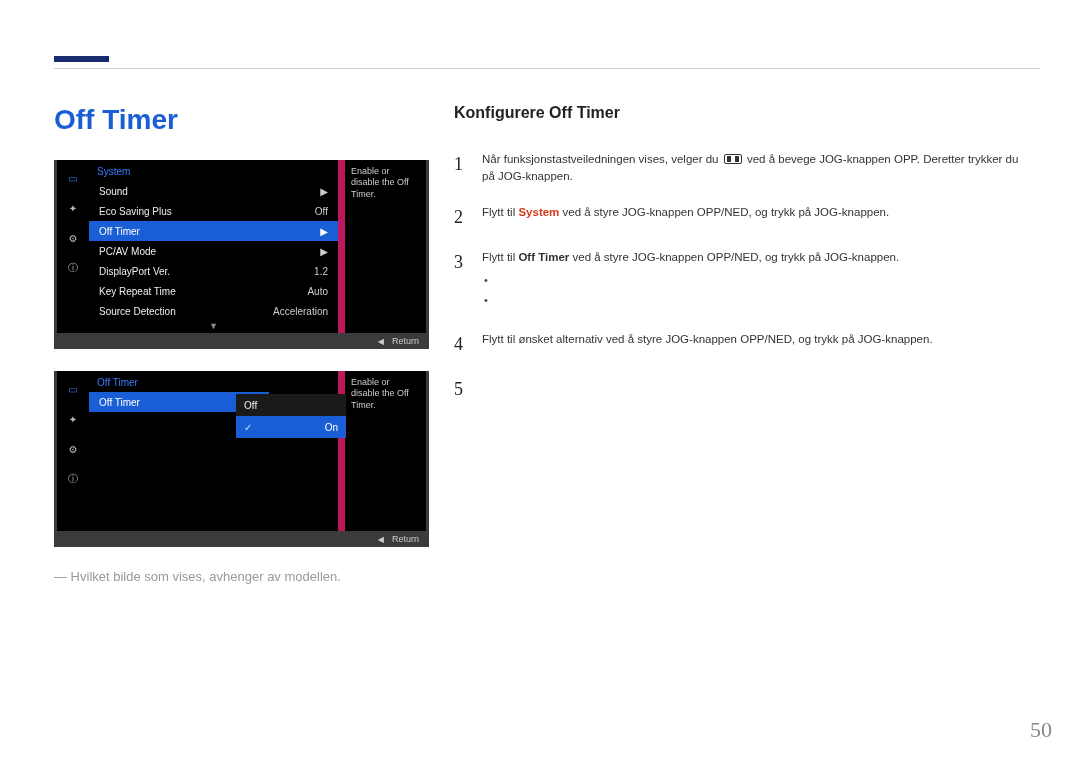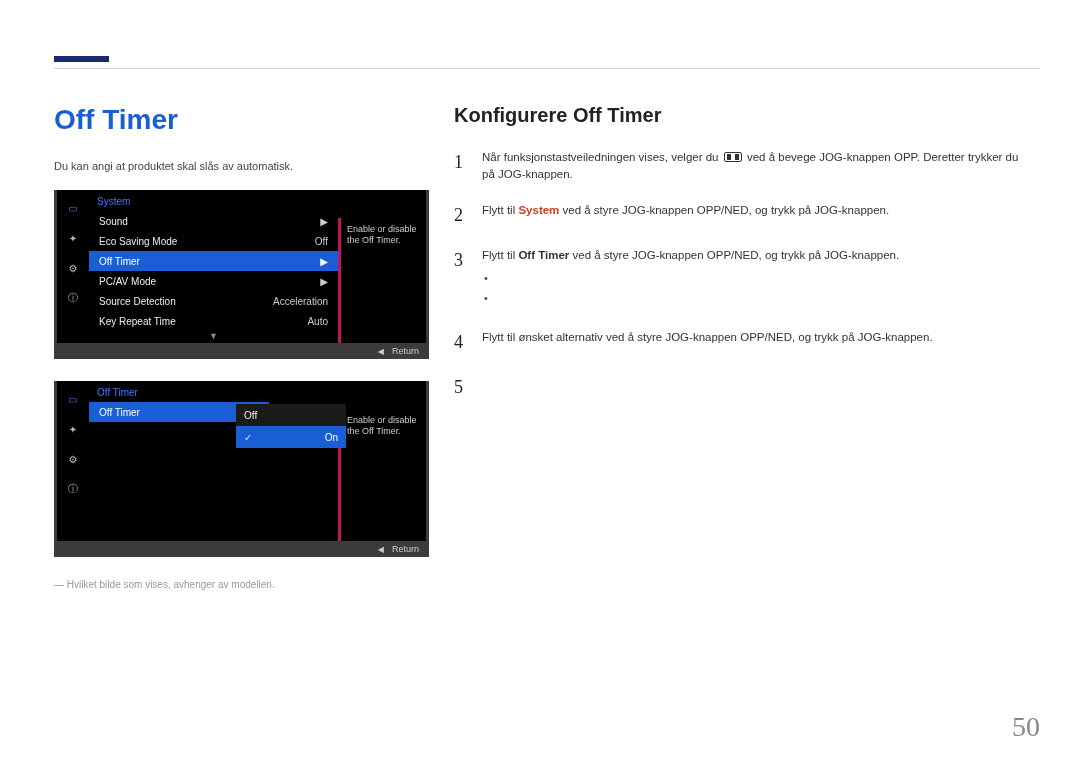--- a/index.html
+++ b/index.html
@@ -44,23 +44,23 @@
     font-weight: 600;
     margin-bottom: 24px;
   }
   .intro {
     font-size: 11px;
     color: #444;
     margin-bottom: 18px;
   }
   h2.sub-title {
     color: #222;
-    font-size: 20px;
+    font-size: 16px;
     font-weight: 600;
-    margin-bottom: 22px;
+    margin-bottom: 29px;
   }
   
   .osd {
     width: 375px;
     background: #3b3b3b;
     font-size: 10px;
     color: #ddd;
     margin-bottom: 22px;
     position: relative;
   }
@@ -111,22 +111,21 @@
   }
   .osd-row .val { color: #ccc; font-size: 10px; }
   .osd-row.sel .val { color: #fff; }
   .osd-desc {
     width: 88px;
     background: #000;
     color: #ccc;
     font-size: 9px;
     padding: 6px 6px;
     line-height: 1.25;
-    border-left: 3px solid #be185d;
-    margin-top: 28px;
+    border-left: 7px solid #be185d;
   }
   .osd-footer {
     display: flex;
     justify-content: flex-end;
     align-items: center;
     gap: 8px;
     padding: 3px 10px;
     background: #3b3b3b;
     color: #ccc;
     font-size: 9px;
@@ -150,21 +149,21 @@
     left: 147px;
     top: 23px;
     width: 110px;
     background: #1a1a1a;
     z-index: 2;
   }
   .submenu-popup .osd-row { height: 22px; padding: 3px 8px; }
   .submenu-popup .osd-row.sel { background: #1a5ed6; }
   .submenu-popup .check { color: #bfe3ff; margin-right: 4px; }
   .footnote {
-    font-size: 10px;
+    font-size: 13px;
     color: #999;
     margin-top: 12px;
   }
   
   .step {
     display: flex;
     gap: 14px;
     margin-bottom: 18px;
     font-size: 11.5px;
     color: #333;
@@ -206,71 +205,74 @@
     position: absolute;
     top: 1px; bottom: 1px;
     width: 4px;
     background: #333;
   }
   .jog-icon::before { left: 2px; }
   .jog-icon::after { right: 2px; }
   .page-num {
     position: absolute;
     bottom: 20px;
-    right: 40px;
-    font-size: 28px;
+    right: 28px;
+    font-size: 22px;
     color: #888;
     font-family: Georgia, serif;
   }
   .tri-l { font-size: 8px; }
 </style>
 </head>
 <body>
 
 <div class="top-accent"></div>
 <div class="top-rule"></div>
 
 <div class="left-col">
   <h1 class="page-title">Off Timer</h1>
-  <p class="intro">Du kan angi at produktet skal slås av automatisk.</p>
 
   <div class="osd">
     <div class="osd-body">
       <div class="osd-side">
         <span class="ic active">▭</span>
         <span class="ic">✦</span>
         <span class="ic">⚙</span>
         <span class="ic">ⓘ</span>
       </div>
       <div class="osd-main">
         <div class="osd-header">System</div>
         <div id="osd1-rows">
             <div class="osd-row">
               <span>Sound</span>
               <span class="val">▶</span>
             </div>
             <div class="osd-row">
-              <span>Eco Saving Mode</span>
+              <span>Eco Saving Plus</span>
               <span class="val">Off</span>
             </div>
             <div class="osd-row sel">
               <span>Off Timer</span>
               <span class="val">▶</span>
             </div>
             <div class="osd-row">
               <span>PC/AV Mode</span>
               <span class="val">▶</span>
             </div>
             <div class="osd-row">
+              <span>DisplayPort Ver.</span>
+              <span class="val">1.2</span>
+            </div>
+            <div class="osd-row">
+              <span>Key Repeat Time</span>
+              <span class="val">Auto</span>
+            </div>
+            <div class="osd-row">
               <span>Source Detection</span>
               <span class="val">Acceleration</span>
-            </div>
-            <div class="osd-row">
-              <span>Key Repeat Time</span>
-              <span class="val">Auto</span>
             </div>
           </div>
         <div class="osd-arrow-down">▼</div>
       </div>
       <div class="osd-desc">Enable or disable the Off Timer.</div>
     </div>
     <div class="osd-footer">
       <span class="tri-l">◀</span>
       <span>Return</span>
     </div>

